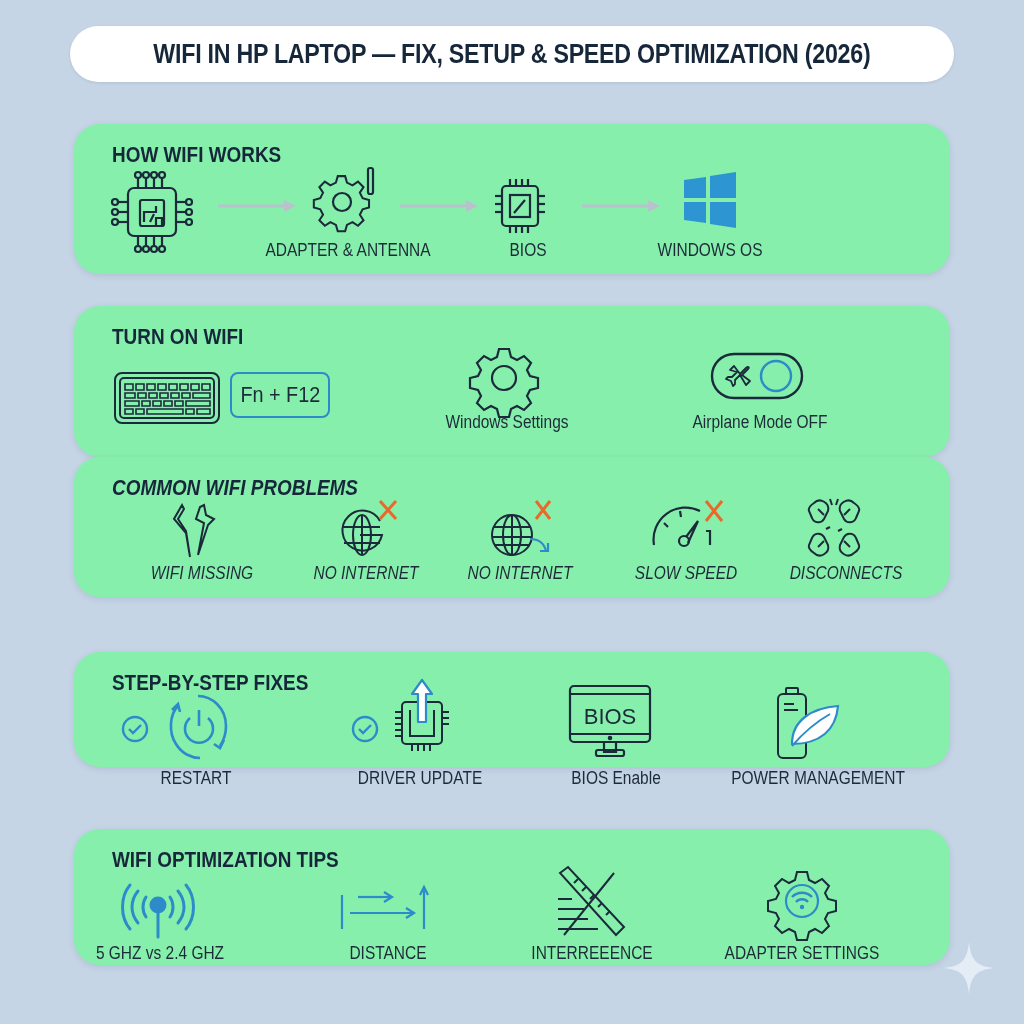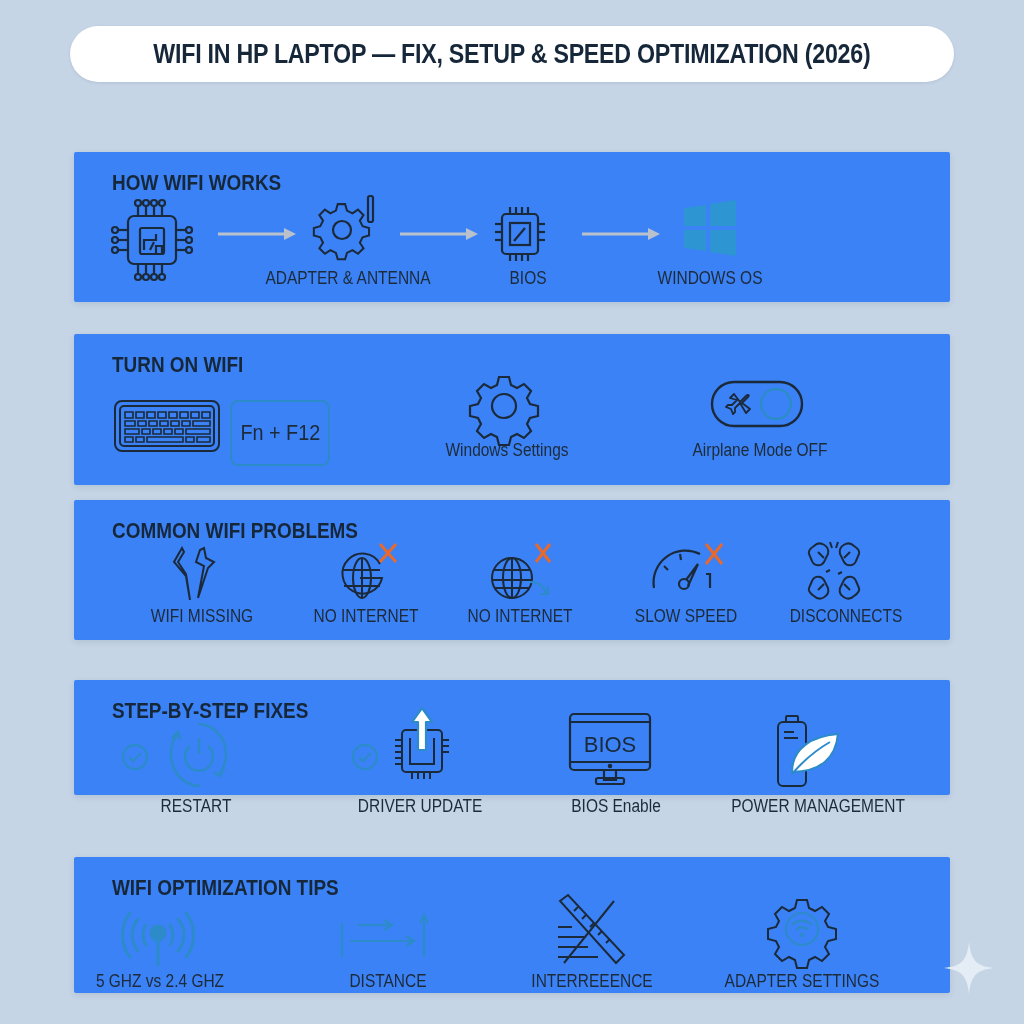--- a/index.html
+++ b/index.html
@@ -15,23 +15,22 @@
     background: #ffffff; border-radius: 28px;
     display: flex; align-items: center; justify-content: center;
     box-shadow: 0 1px 3px rgba(40,60,90,0.12);
   }
   .title-pill span {
     font-size: 27px; font-weight: 700; letter-spacing: -0.3px;
     color: #16273a; transform: scaleX(0.86); white-space: nowrap;
   }
   .card {
     position: absolute; left: 74px; width: 876px;
-    background: #3b82f6; border-radius: 2px;
+    background: #86efac; border-radius: 26px;
     box-shadow: 0 2px 6px rgba(40,60,90,0.12);
-    margin-top: 28px;
   }
   .card-title {
     position: absolute; left: 38px; top: 18px;
     font-size: 22px; font-weight: 700; color: #16273a;
     transform: scaleX(0.86); transform-origin: left center; white-space: nowrap;
   }
   .label {
     position: absolute; font-size: 18px; color: #1d2a38; white-space: nowrap;
     transform: translateX(-50%) scaleX(0.86);
   }
@@ -170,21 +169,21 @@
       <rect x="1" y="1" width="104" height="50" rx="7"></rect>
       <rect x="6" y="6" width="94" height="40" rx="4"></rect>
       <g stroke-width="1.6">
         <path d="M11 12h8v6h-8zM22 12h8v6h-8zM33 12h8v6h-8zM44 12h8v6h-8zM55 12h8v6h-8zM66 12h8v6h-8zM77 12h8v6h-8zM88 12h8v6h-8z"></path>
         <path d="M11 21h10v5h-10zM24 21h8v5h-8zM35 21h8v5h-8zM46 21h8v5h-8zM57 21h8v5h-8zM68 21h8v5h-8zM79 21h17v5h-17z"></path>
         <path d="M11 29h14v5h-14zM28 29h8v5h-8zM39 29h8v5h-8zM50 29h8v5h-8zM61 29h8v5h-8zM72 29h24v5h-24z"></path>
         <path d="M11 37h8v5h-8zM22 37h8v5h-8zM33 37h36v5h-36zM72 37h8v5h-8zM83 37h13v5h-13z"></path>
       </g>
     </svg>
   </div>
-  <div class="keybox" style="left:156px;top:66px;width:100px;height:66px;">
+  <div class="keybox" style="left:156px;top:66px;width:100px;height:46px;">
     <span>Fn + F12</span>
   </div>
 
   <div class="icon" style="left:398px;top:40px;">
     <svg width="64" height="64" viewBox="0 0 64 64" fill="none" stroke="#1b2a3a" stroke-width="2.2">
       <path d="M27 3 h10 l2 8 l6 3 l7-4 l7 7 l-4 7 l3 6 l8 2 v10 l-8 2 l-3 6 l4 7 l-7 7 l-7-4 l-6 3 l-2 8 h-10 l-2-8 l-6-3 l-7 4 l-7-7 l4-7 l-3-6 l-8-2 v-10 l8-2 l3-6 l-4-7 l7-7 l7 4 l6-3z"></path>
       <circle cx="32" cy="32" r="12"></circle>
     </svg>
   </div>
   <div class="label" style="left:433px;top:106px;">Windows Settings</div>
@@ -192,21 +191,21 @@
   <div class="icon" style="left:636px;top:46px;">
     <svg width="94" height="48" viewBox="0 0 94 48" fill="none">
       <rect x="2" y="2" width="90" height="44" rx="22" stroke="#1b2a3a" stroke-width="2.4"></rect>
       <path d="M20 18 l4-4 l6 8 l6-6 c2-2 4-1 2 1 l-6 6 l8 6 l-4 4 l-6-10 l-5 5 v4 l-2 2 l-2-5 l-5-2 l2-2 h4 l5-5z" stroke="#1b2a3a" stroke-width="1.8" stroke-linejoin="round"></path>
       <circle cx="66" cy="24" r="15" stroke="#2d8bc9" stroke-width="2.4"></circle>
     </svg>
   </div>
   <div class="label" style="left:686px;top:106px;">Airplane Mode OFF</div>
 </div>
 
-<div class="card" style="top:472px;height:140px;">
+<div class="card" style="top:457px;height:140px;font-style:italic;">
   <div class="card-title">COMMON WIFI PROBLEMS</div>
 
   <div class="icon" style="left:98px;top:44px;">
     <svg width="44" height="58" viewBox="0 0 44 58" fill="none" stroke="#1b2a3a" stroke-width="2">
       <path d="M10 4 L2 18 L14 32 L18 56 L14 30 L6 18 L12 8z"></path>
       <path d="M28 6 L24 18 L32 22 L26 54 L36 24 L42 18 L34 14 L32 4z"></path>
     </svg>
   </div>
   <div class="label" style="left:128px;top:106px;">WIFI MISSING</div>
 

